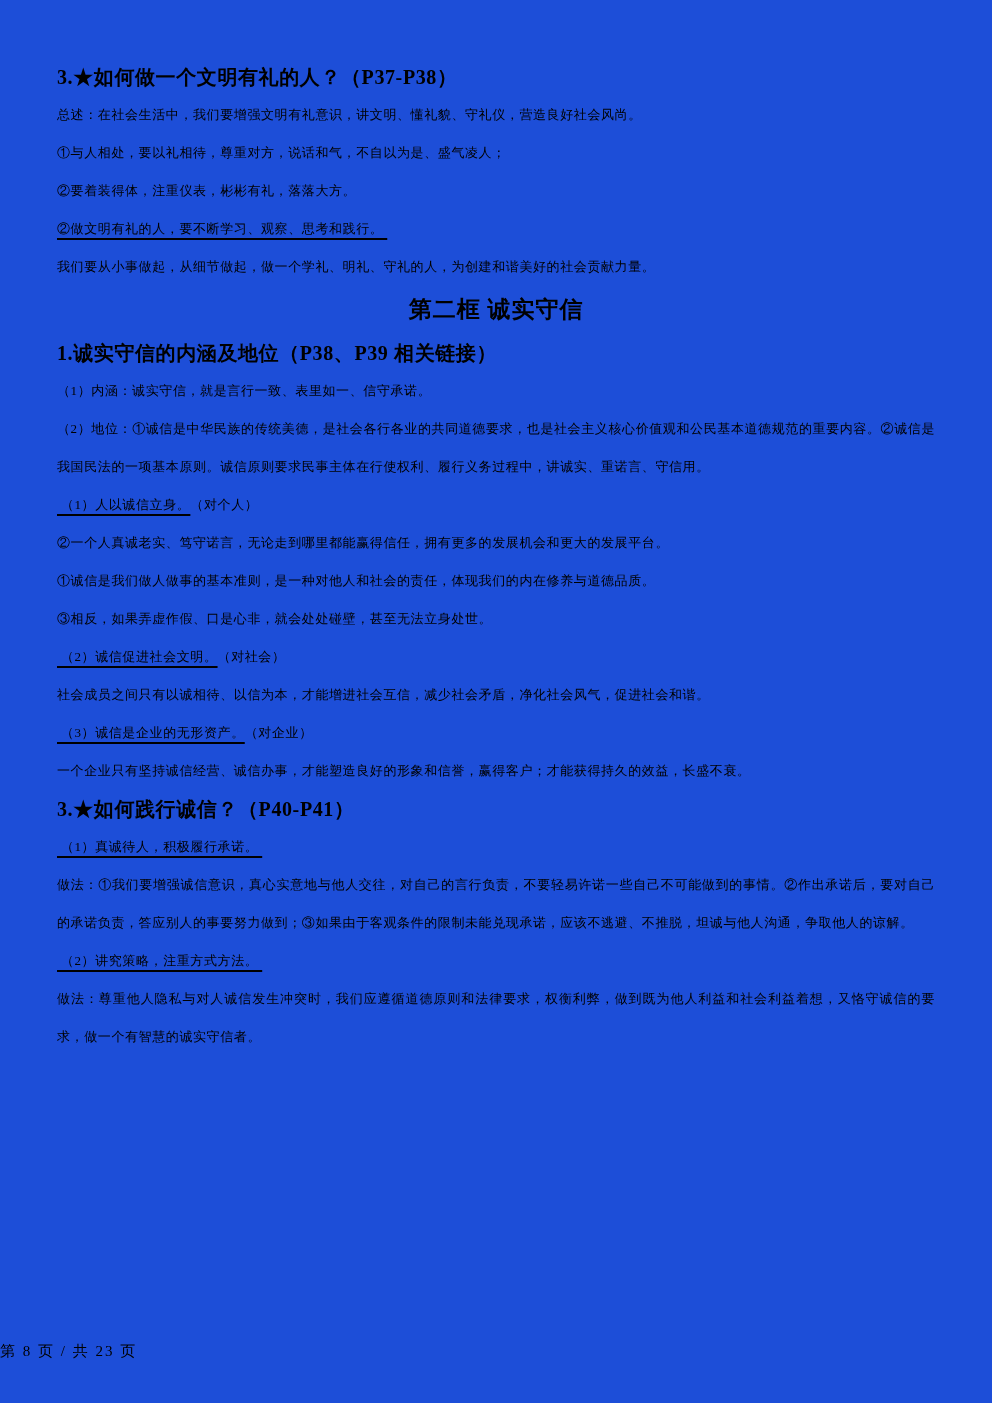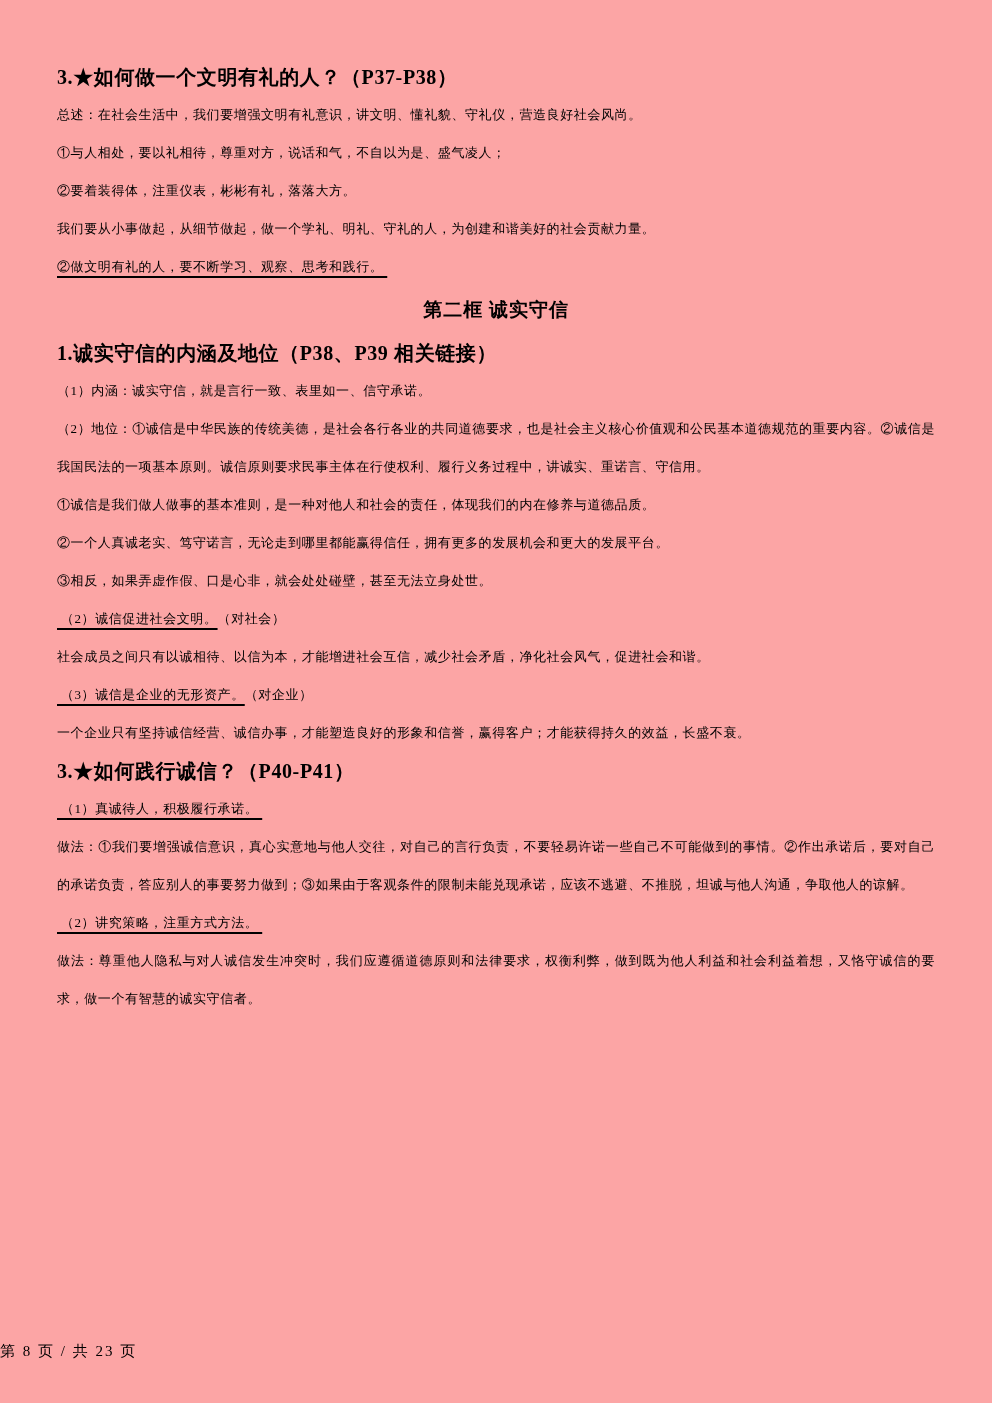--- a/index.html
+++ b/index.html
@@ -6,42 +6,42 @@
     margin: 0;
     padding: 0;
     background: #ffffff;
     color: #000000;
     font-family: "Liberation Serif", "DejaVu Serif", serif;
   }
   .page {
     position: relative;
     width: 992px;
     height: 1403px;
-    background: #fca5a5;
+    background: #1d4ed8;
     box-sizing: border-box;
     padding: 58px 57px 0 57px;
     overflow: hidden;
   }
   .b {
     margin: 0;
     font-size: 13px;
     line-height: 38px;
     text-align: justify;
     text-justify: inter-ideograph;
     letter-spacing: 0.6px;
   }
   .h {
     font-weight: bold;
     font-size: 20px;
     text-align: left;
   }
   .title {
     text-align: center;
     font-weight: bold;
-    font-size: 19px;
+    font-size: 23px;
     line-height: 48px;
     letter-spacing: 1px;
   }
   .u {
     text-decoration: underline;
     text-decoration-thickness: 1.5px;
     text-underline-offset: 5px;
   }
   .footer {
     position: absolute;
@@ -56,31 +56,32 @@
 </style>
 </head>
 <body>
 
 <div class="page">
 
   <p class="b h">3.★如何做一个文明有礼的人？（P37-P38）</p>
   <p class="b">总述：在社会生活中，我们要增强文明有礼意识，讲文明、懂礼貌、守礼仪，营造良好社会风尚。</p>
   <p class="b">①与人相处，要以礼相待，尊重对方，说话和气，不自以为是、盛气凌人；</p>
   <p class="b">②要着装得体，注重仪表，彬彬有礼，落落大方。</p>
+  <p class="b"><span class="u">②做文明有礼的人，要不断学习、观察、思考和践行。&nbsp;</span></p>
   <p class="b">我们要从小事做起，从细节做起，做一个学礼、明礼、守礼的人，为创建和谐美好的社会贡献力量。</p>
-  <p class="b"><span class="u">②做文明有礼的人，要不断学习、观察、思考和践行。&nbsp;</span></p>
 
   <p class="b title">第二框 诚实守信</p>
 
   <p class="b h">1.诚实守信的内涵及地位（P38、P39 相关链接）</p>
   <p class="b">（1）内涵：诚实守信，就是言行一致、表里如一、信守承诺。</p>
   <p class="b">（2）地位：①诚信是中华民族的传统美德，是社会各行各业的共同道德要求，也是社会主义核心价值观和公民基本道德规范的重要内容。②诚信是我国民法的一项基本原则。诚信原则要求民事主体在行使权利、履行义务过程中，讲诚实、重诺言、守信用。</p>
 
+  <p class="b"><span class="u">&nbsp;（1）人以诚信立身。</span><span>（对个人）</span></p>
+  <p class="b">②一个人真诚老实、笃守诺言，无论走到哪里都能赢得信任，拥有更多的发展机会和更大的发展平台。</p>
   <p class="b">①诚信是我们做人做事的基本准则，是一种对他人和社会的责任，体现我们的内在修养与道德品质。</p>
-  <p class="b">②一个人真诚老实、笃守诺言，无论走到哪里都能赢得信任，拥有更多的发展机会和更大的发展平台。</p>
   <p class="b">③相反，如果弄虚作假、口是心非，就会处处碰壁，甚至无法立身处世。</p>
   <p class="b"><span class="u">&nbsp;（2）诚信促进社会文明。</span><span>（对社会）</span></p>
   <p class="b">社会成员之间只有以诚相待、以信为本，才能增进社会互信，减少社会矛盾，净化社会风气，促进社会和谐。</p>
   <p class="b"><span class="u">&nbsp;（3）诚信是企业的无形资产。</span><span>（对企业）</span></p>
   <p class="b">一个企业只有坚持诚信经营、诚信办事，才能塑造良好的形象和信誉，赢得客户；才能获得持久的效益，长盛不衰。</p>
 
   <p class="b h">3.★如何践行诚信？（P40-P41）</p>
   <p class="b"><span class="u">&nbsp;（1）真诚待人，积极履行承诺。&nbsp;</span></p>
   <p class="b">做法：①我们要增强诚信意识，真心实意地与他人交往，对自己的言行负责，不要轻易许诺一些自己不可能做到的事情。②作出承诺后，要对自己的承诺负责，答应别人的事要努力做到；③如果由于客观条件的限制未能兑现承诺，应该不逃避、不推脱，坦诚与他人沟通，争取他人的谅解。</p>
   <p class="b"><span class="u">&nbsp;（2）讲究策略，注重方式方法。&nbsp;</span></p>

